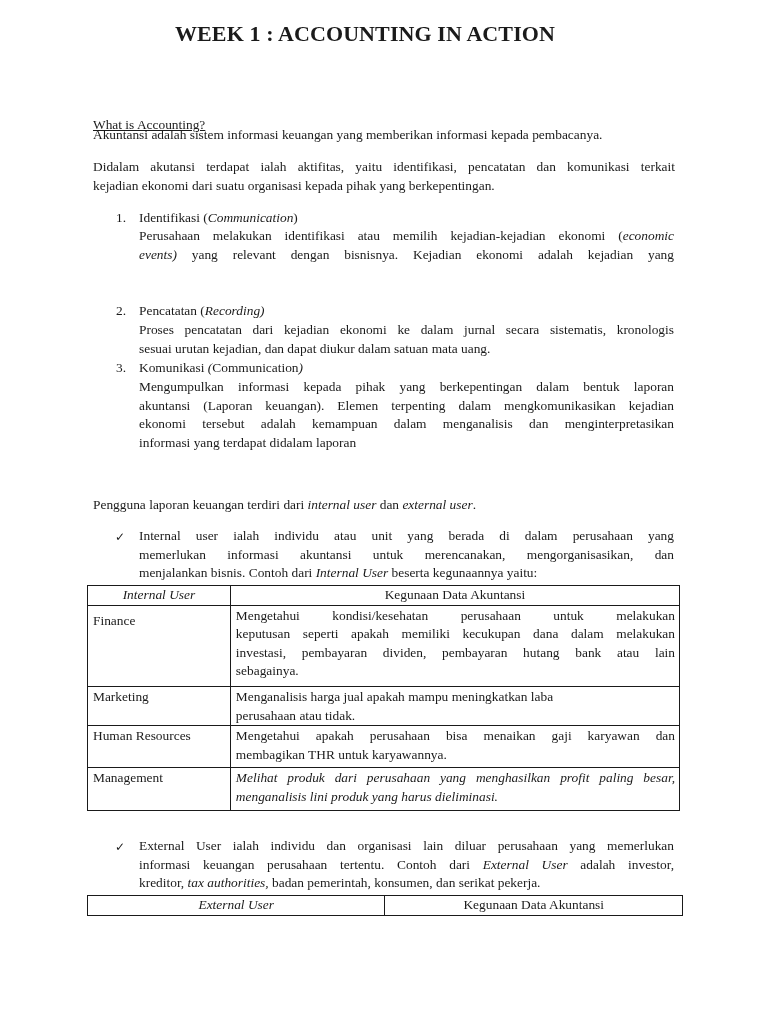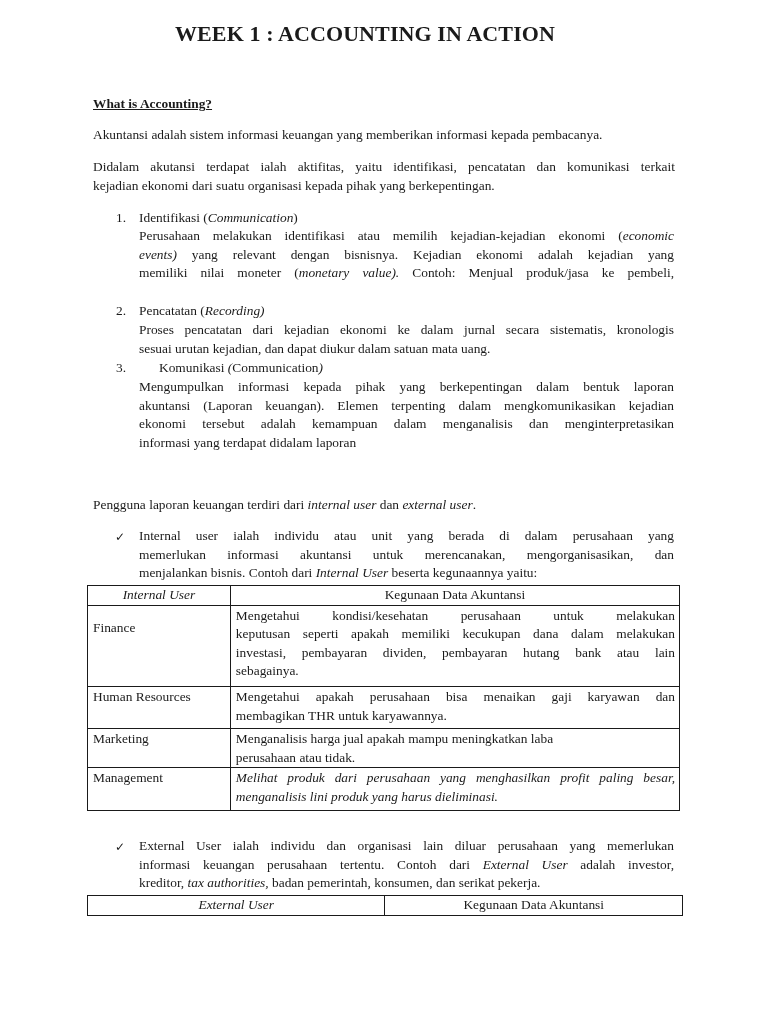--- a/index.html
+++ b/index.html
@@ -7,21 +7,21 @@
     width: 768px; height: 1024px; overflow: hidden; position: relative;
     font-family: "Liberation Serif", "DejaVu Serif", serif;
     color: #1a1a1a; font-size: 13.4px; line-height: 18.6px;
   }
   .page { position: absolute; left: 0; top: 0; width: 768px; height: 851px; }
   .title {
     position: absolute; left: 0; width: 730px; top: 19px; text-align: center;
     font-weight: bold; font-size: 22px; line-height: 30px; letter-spacing: 0.1px;
   }
   .abs { position: absolute; }
-  .h-under { font-weight: bold; text-decoration: underline; }
+  .h-under { font-weight: normal; text-decoration: underline; margin-top: 21px; }
   .just-full { text-align: justify; text-align-last: justify; }
   .num { position: absolute; left: 116px; }
   .item-head { position: absolute; left: 139px; }
   .body-txt { position: absolute; left: 139px; width: 535px; }
   .check { position: absolute; left: 115px; font-family: "DejaVu Sans", sans-serif; font-size: 12px; }
   table.doc {
     position: absolute; border-collapse: collapse;
     font-size: 13.4px; line-height: 18.6px;
   }
   table.doc td { border: 1px solid #1a1a1a; vertical-align: top; padding: 0 4px 0 5px; }
@@ -46,34 +46,33 @@
     <span class="line">kejadian ekonomi dari suatu organisasi kepada pihak yang berkepentingan.</span>
   </div>
 
   <div class="num" style="top:209px;">1.</div>
   <div class="item-head" style="top:209px;">
     <span>Identifikasi (</span><em>Communication</em><span>)</span>
   </div>
   <div class="body-txt" style="top:227px;">
     <span class="line just-full"><span>Perusahaan melakukan identifikasi atau memilih kejadian-kejadian ekonomi (</span><em>economic</em></span>
     <span class="line just-full"><em>events)</em><span> yang relevant dengan bisnisnya. Kejadian ekonomi adalah kejadian yang</span></span>
-    <span class="line just-full"><span>memiliki nilai moneter (</span><em>monetary value).</em><span> Contoh: Menjual produk/jasa ke pembeli,</span></span>
   </div>
 
   <div class="num" style="top:302px;">2.</div>
   <div class="item-head" style="top:302px;">
     <span>Pencatatan (</span><em>Recording)</em>
   </div>
   <div class="body-txt" style="top:321px;">
     <span class="line just-full">Proses pencatatan dari kejadian ekonomi ke dalam jurnal secara sistematis, kronologis</span>
     <span class="line">sesuai urutan kejadian, dan dapat diukur dalam satuan mata uang.</span>
   </div>
 
   <div class="num" style="top:359px;">3.</div>
-  <div class="item-head" style="top:359px;margin-left:20px;">
+  <div class="item-head" style="top:359px;">
     <span>Komunikasi </span><em>(</em><span>Communication</span><em>)</em>
   </div>
   <div class="body-txt" style="top:378px;">
     <span class="line just-full">Mengumpulkan informasi kepada pihak yang berkepentingan dalam bentuk laporan</span>
     <span class="line just-full">akuntansi (Laporan keuangan). Elemen terpenting dalam mengkomunikasikan kejadian</span>
     <span class="line just-full">ekonomi tersebut adalah kemampuan dalam menganalisis dan menginterpretasikan</span>
     <span class="line">informasi yang terdapat didalam laporan</span>
   </div>
 
 
@@ -92,40 +91,40 @@
     <colgroup>
         <col style="width:143px">
         <col style="width:450px">
       </colgroup>
     <tbody>
         <tr>
       <td class="hdr"><em>Internal User</em></td>
       <td class="hdr">Kegunaan Data Akuntansi</td>
     </tr>
     <tr>
-      <td style="padding-top:13px;">Finance</td>
+      <td style="padding-top:6px;">Finance</td>
       <td class="c2" style="padding-top:1px;">
         <span class="line just-full">Mengetahui kondisi/kesehatan perusahaan untuk melakukan</span>
         <span class="line just-full">keputusan seperti apakah memiliki kecukupan dana dalam melakukan</span>
         <span class="line just-full">investasi, pembayaran dividen, pembayaran hutang bank atau lain</span>
         <span class="line" style="padding-bottom:5px;">sebagainya.</span>
       </td>
     </tr>
     <tr>
+      <td style="padding-top:1px;">Marketing</td>
+      <td class="c2" style="padding-top:1px;">
+        <span class="line">Menganalisis harga jual apakah mampu meningkatkan laba</span>
+        <span class="line">perusahaan atau tidak.</span>
+      </td>
+    </tr>
+    <tr>
       <td style="padding-top:1px;">Human Resources</td>
       <td class="c2" style="padding-top:1px;">
         <span class="line just-full">Mengetahui apakah perusahaan bisa menaikan gaji karyawan dan</span>
         <span class="line" style="padding-bottom:3px;">membagikan THR untuk karyawannya.</span>
-      </td>
-    </tr>
-    <tr>
-      <td style="padding-top:1px;">Marketing</td>
-      <td class="c2" style="padding-top:1px;">
-        <span class="line">Menganalisis harga jual apakah mampu meningkatkan laba</span>
-        <span class="line">perusahaan atau tidak.</span>
       </td>
     </tr>
     <tr>
       <td style="padding-top:1px;">Management</td>
       <td class="c2" style="padding-top:1px;font-style:italic;">
         <span class="line just-full">Melihat produk dari perusahaan yang menghasilkan profit paling besar,</span>
         <span class="line" style="padding-bottom:3px;">menganalisis lini produk yang harus dieliminasi.</span>
       </td>
     </tr>
   </tbody>

